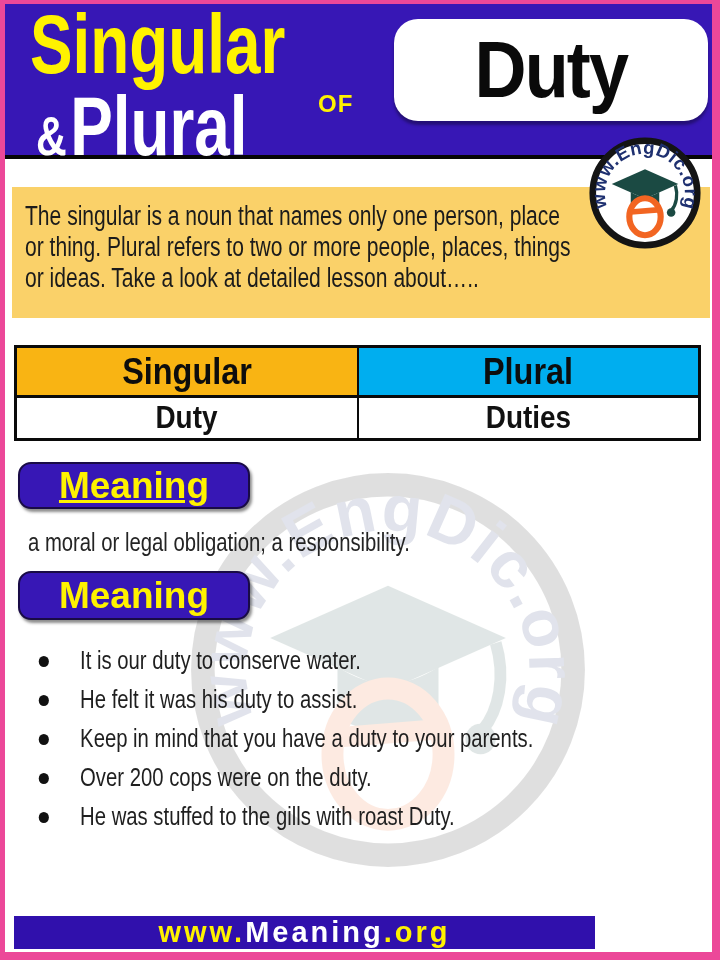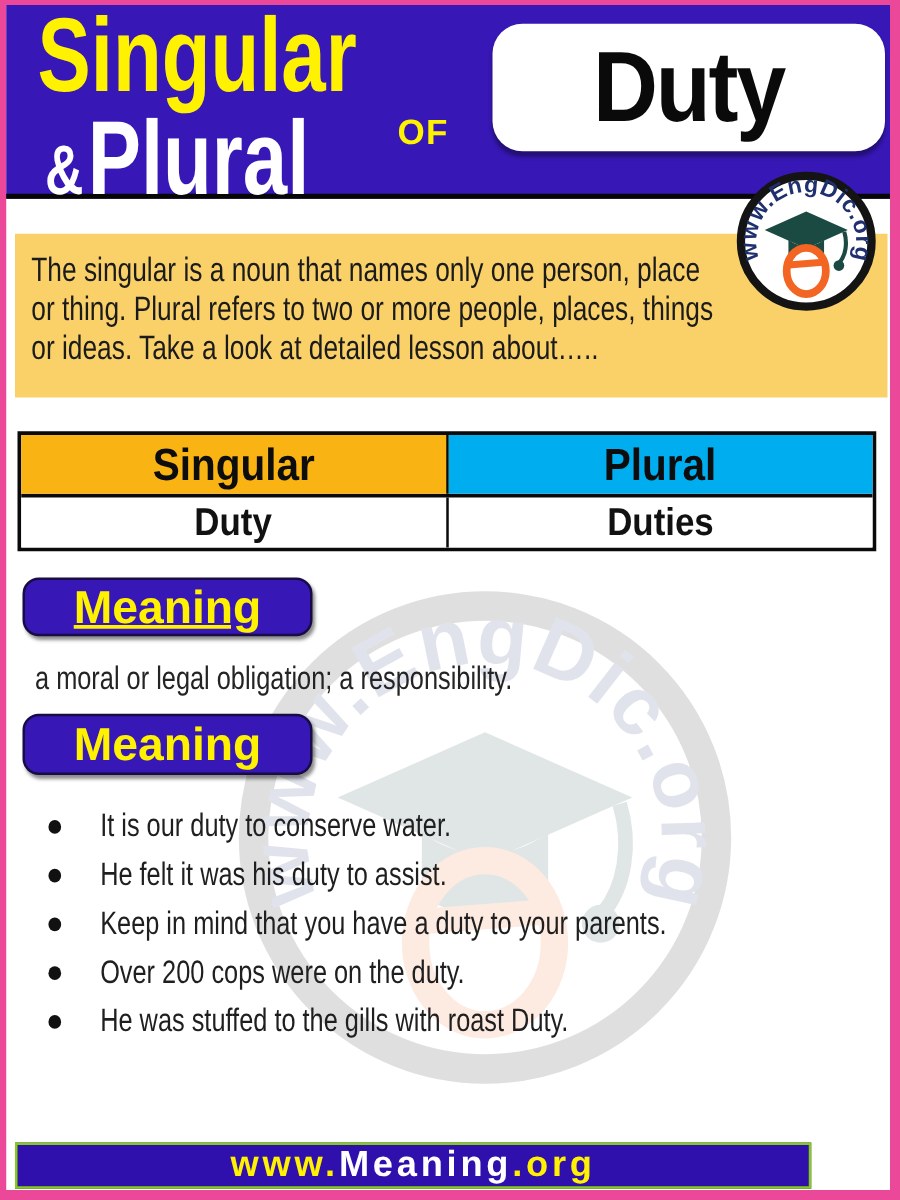--- a/index.html
+++ b/index.html
@@ -21,21 +21,21 @@
     color:#FFF200; line-height:1; transform:scaleX(.76); transform-origin:0 0;
     white-space:nowrap; z-index:2;
   }
   .title2 {
     position:absolute; left:36px; top:84px; line-height:1; color:#fff;
     transform:scaleX(.76); transform-origin:0 0; white-space:nowrap; z-index:2;
   }
   .title2 .amp { font-size:56px; font-weight:bold; }
   .title2 .plural { font-size:84px; font-weight:bold; }
   .of-label {
-    position:absolute; left:318px; top:90px; font-size:28px; font-weight:bold;
+    position:absolute; left:318px; top:90px; font-size:24px; font-weight:bold;
     color:#FFF200; z-index:2; letter-spacing:1px;
   }
   .word-box {
     position:absolute; left:394px; top:19px; width:314px; height:102px;
     background:#fff; border-radius:24px; display:flex; align-items:center; justify-content:center;
     box-shadow:0 4px 3px rgba(0,0,0,.35); z-index:2;
   }
   .word-box span {
     font-size:80px; font-weight:bold; color:#0a0a0a; transform:scaleX(.9); letter-spacing:-2px;
   }
@@ -102,22 +102,22 @@
     position:relative; padding-left:95px; font-size:26px; line-height:39px;
     color:#1f1f1f; white-space:nowrap;
   }
   .examples-list li::before {
     content:""; position:absolute; left:42px; top:15px;
     width:13px; height:11px; border-radius:50%; background:#111;
   }
 
   
   .footer-bar {
-    position:absolute; left:12px; top:914px; width:637px; height:37px;
-    background:#3010AC; border:2px solid #84cc16; box-sizing:border-box;
+    position:absolute; left:12px; top:914px; width:585px; height:37px;
+    background:#3010AC; border:2px solid #ffffff; box-sizing:border-box;
     display:flex; align-items:center; justify-content:center; z-index:2;
   }
   .footer-bar span { font-size:29px; font-weight:bold; letter-spacing:3px; line-height:1; }
   .footer-bar .yl { color:#FFF200; }
   .footer-bar .wh { color:#ffffff; }
 </style>
 </head>
 <body>
 
 <div class="page">

